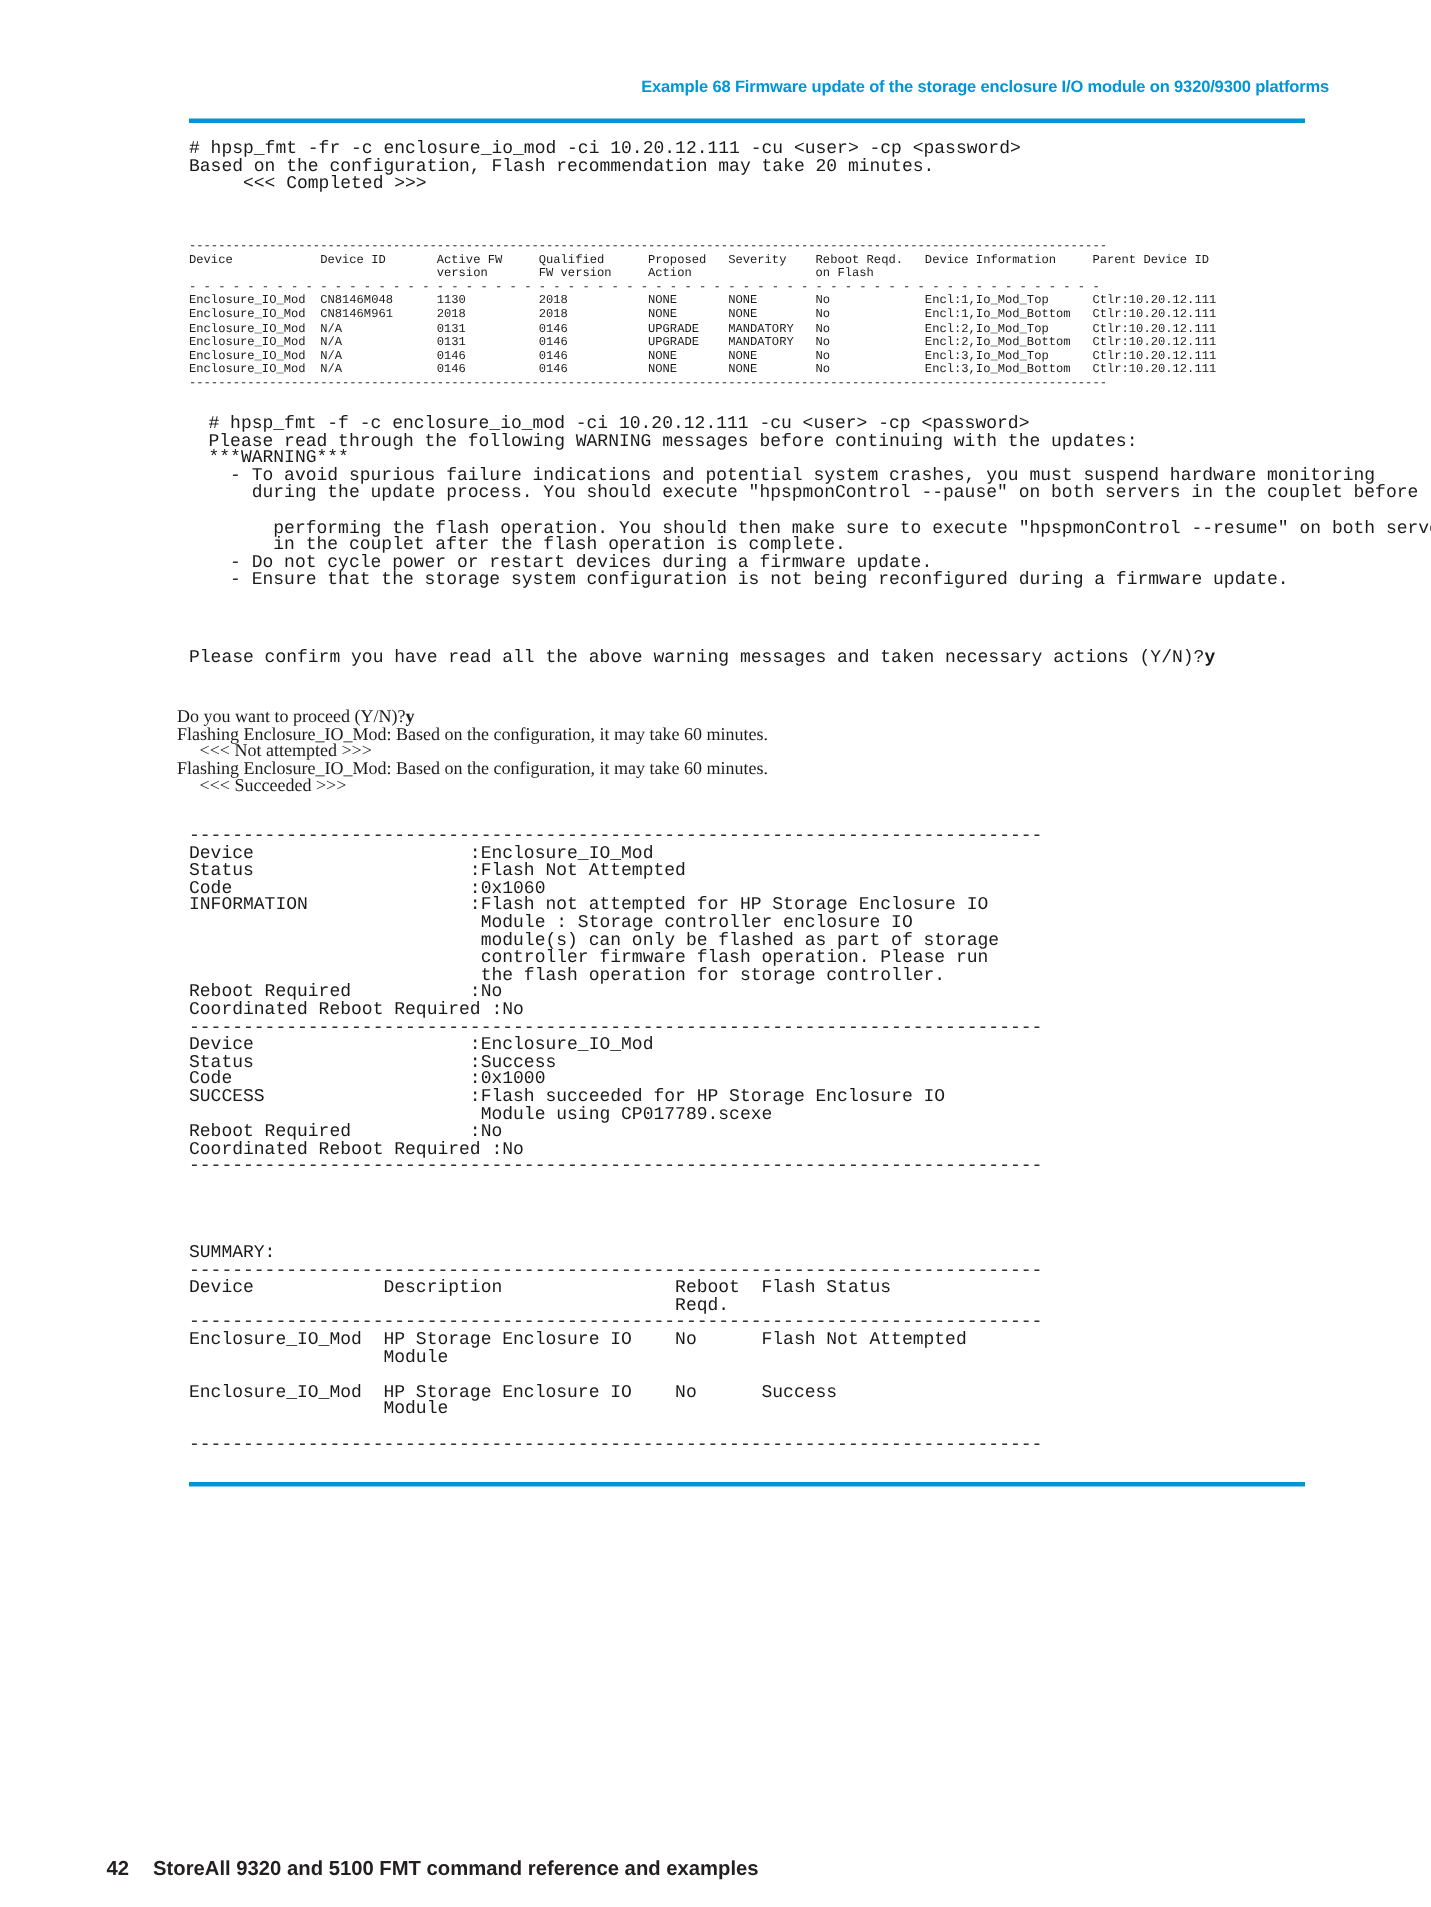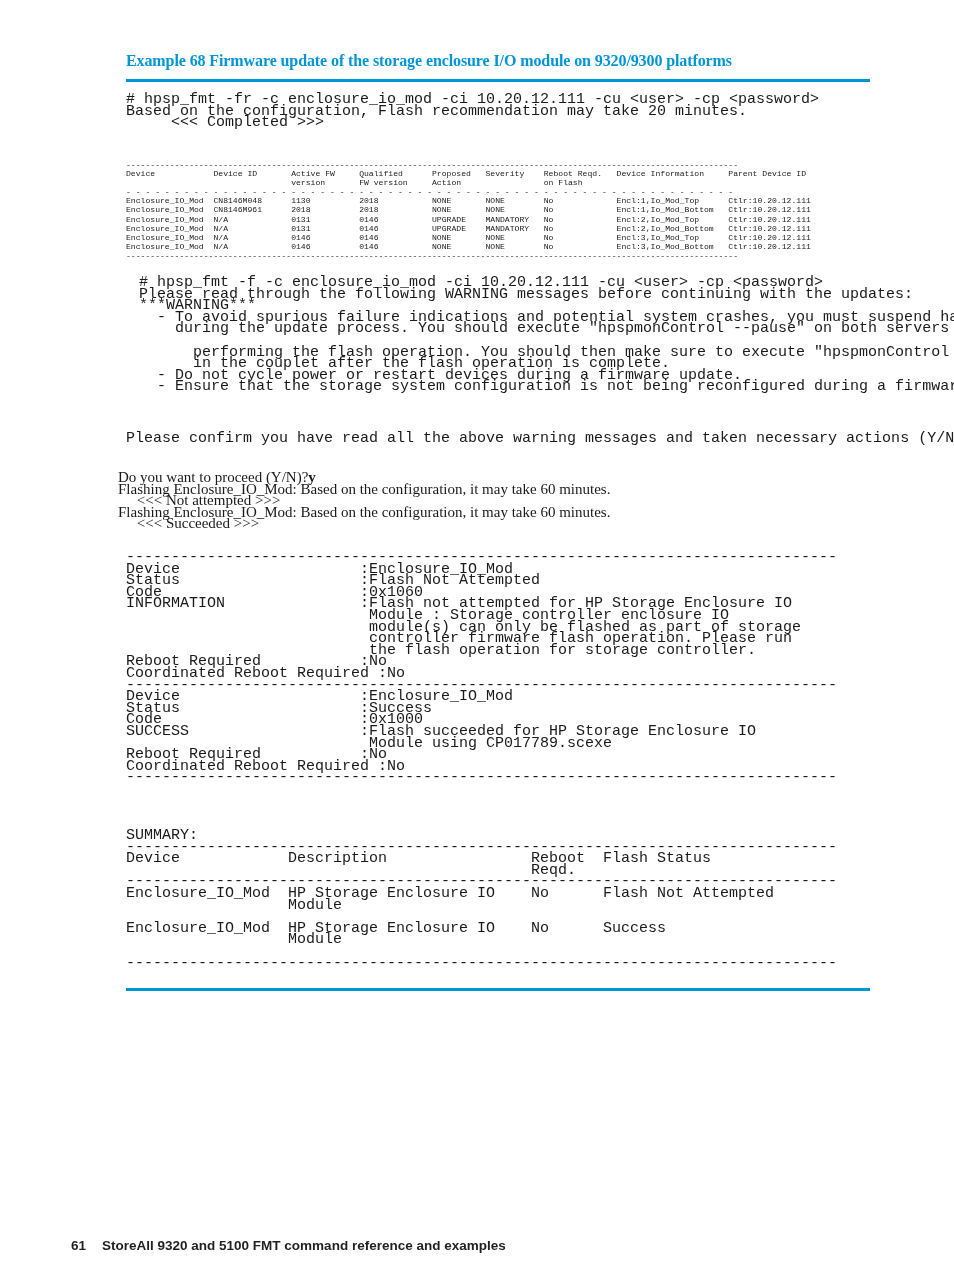--- a/index.html
+++ b/index.html
@@ -19,26 +19,27 @@
     position: absolute;
     inset: 0;
   }
 
   
   .example-title {
     position: absolute;
     left: 126px;
     top: 52px;
     width: 760px;
-    font-family: Liberation Serif, serif;
+    font-family: Liberation Sans, sans-serif;
     font-weight: bold;
-    font-size: 16px;
+    font-size: 11px;
     letter-spacing: -0.1px;
     color: #0096d6;
     white-space: nowrap;
+    text-align: right;
   }
   .rule-top {
     position: absolute;
     left: 126px;
     top: 79px;
     width: 744px;
     height: 3px;
     background: #0096d6;
   }
   .rule-bottom {
@@ -47,21 +48,21 @@
     top: 988px;
     width: 744px;
     height: 3px;
     background: #0096d6;
   }
 
   
   .mono {
     position: absolute;
     font-family: "Liberation Mono", "DejaVu Sans Mono", monospace;
-    font-size: 15px;
+    font-size: 12px;
     line-height: 11.6px;
     white-space: pre;
     color: #1a1a1a;
   }
   .mono.small {
     font-size: 8.1px;
     line-height: 9.1px;
   }
   .mono b {
     font-weight: bold;
@@ -162,16 +163,16 @@
                   Module
 
 Enclosure_IO_Mod  HP Storage Enclosure IO    No      Success
                   Module
 
 -------------------------------------------------------------------------------</div>
 
   <div class="rule-bottom"></div>
 
   <div class="footer">
-    <span class="pageno">61</span><span>StoreAll 9320 and 5100 FMT command reference and examples</span>
+    <span class="pageno">42</span><span>StoreAll 9320 and 5100 FMT command reference and examples</span>
   </div>
 
 </div>
 
 </body></html>

